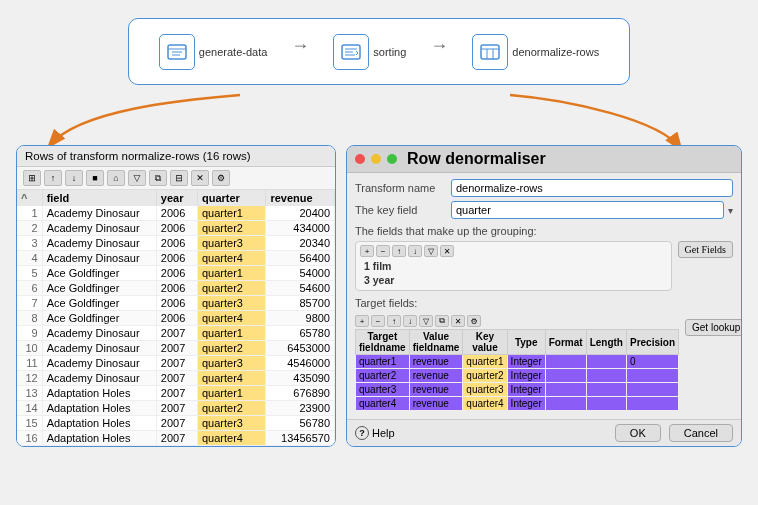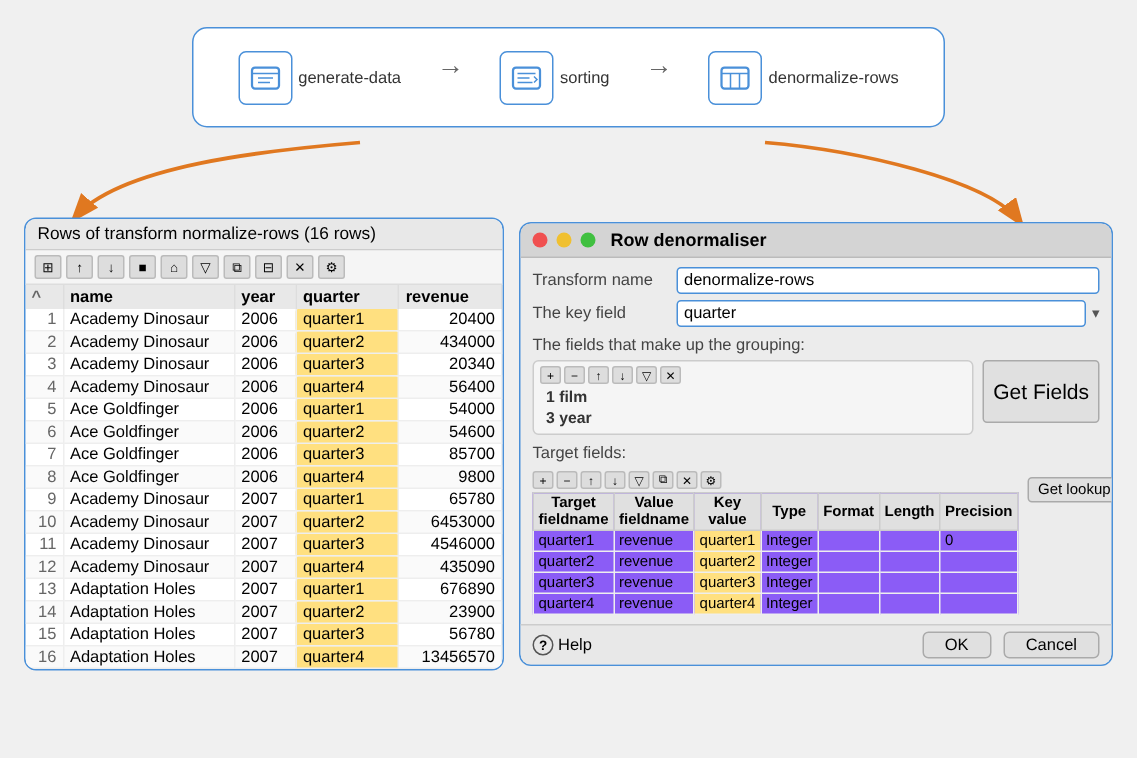--- a/index.html
+++ b/index.html
@@ -55,21 +55,20 @@
       color: #666;
       margin: 0 4px;
       padding-bottom: 16px;
     }
 
     
     .bottom-area {
       display: flex;
       gap: 10px;
       padding: 0 8px;
-      align-items: center;
     }
 
     
     .table-panel {
       border: 1.5px solid #4a90d9;
       border-radius: 8px;
       background: #fff;
       width: 320px;
       overflow: hidden;
     }
@@ -152,21 +151,21 @@
       border-bottom: 1px solid #bbb;
     }
     .traffic-light {
       width: 10px; height: 10px; border-radius: 50%;
       display: inline-block;
     }
     .tl-red { background: #f05050; }
     .tl-yellow { background: #f0c030; }
     .tl-green { background: #40c040; }
     .denorm-title {
-      font-size: 12px;
+      font-size: 16px;
       font-weight: 600;
       margin-left: 4px;
     }
     .denorm-body {
       padding: 6px 8px;
       display: flex;
       flex-direction: column;
       gap: 4px;
     }
     .form-row {
@@ -245,24 +244,25 @@
       border: 1px solid #eee;
       font-size: 10px;
     }
     .key-val-highlight {
       background: #ffe080;
     }
     .get-fields-btn {
       background: #e0e0e0;
       border: 1px solid #aaa;
       border-radius: 3px;
-      padding: 12px 6px;
-      font-size: 14px;
+      padding: 2px 6px;
+      font-size: 10px;
       cursor: pointer;
       white-space: nowrap;
+      font-family: Liberation Serif, serif;
     }
     .get-lookup-btn {
       background: #e0e0e0;
       border: 1px solid #aaa;
       border-radius: 3px;
       padding: 2px 6px;
       font-size: 10px;
       cursor: pointer;
       white-space: nowrap;
       margin-top: 4px;
@@ -382,21 +382,21 @@
       <div class="tb-btn">⧉</div>
       <div class="tb-btn">⊟</div>
       <div class="tb-btn">✕</div>
       <div class="tb-btn">⚙</div>
     </div>
     <div style="overflow-y:auto; max-height:300px;">
       <table class="data-table">
         <thead>
           <tr>
             <th class="col-num">^</th>
-            <th class="col-film">name</th>
+            <th class="col-film">field</th>
             <th class="col-year">year</th>
             <th class="col-quarter">quarter</th>
             <th class="col-revenue">revenue</th>
           </tr>
         </thead>
         <tbody id="table-body">
         <tr>
       <td class="col-num">1</td>
       <td class="col-film">Academy Dinosaur</td>
       <td class="col-year">2006</td>

